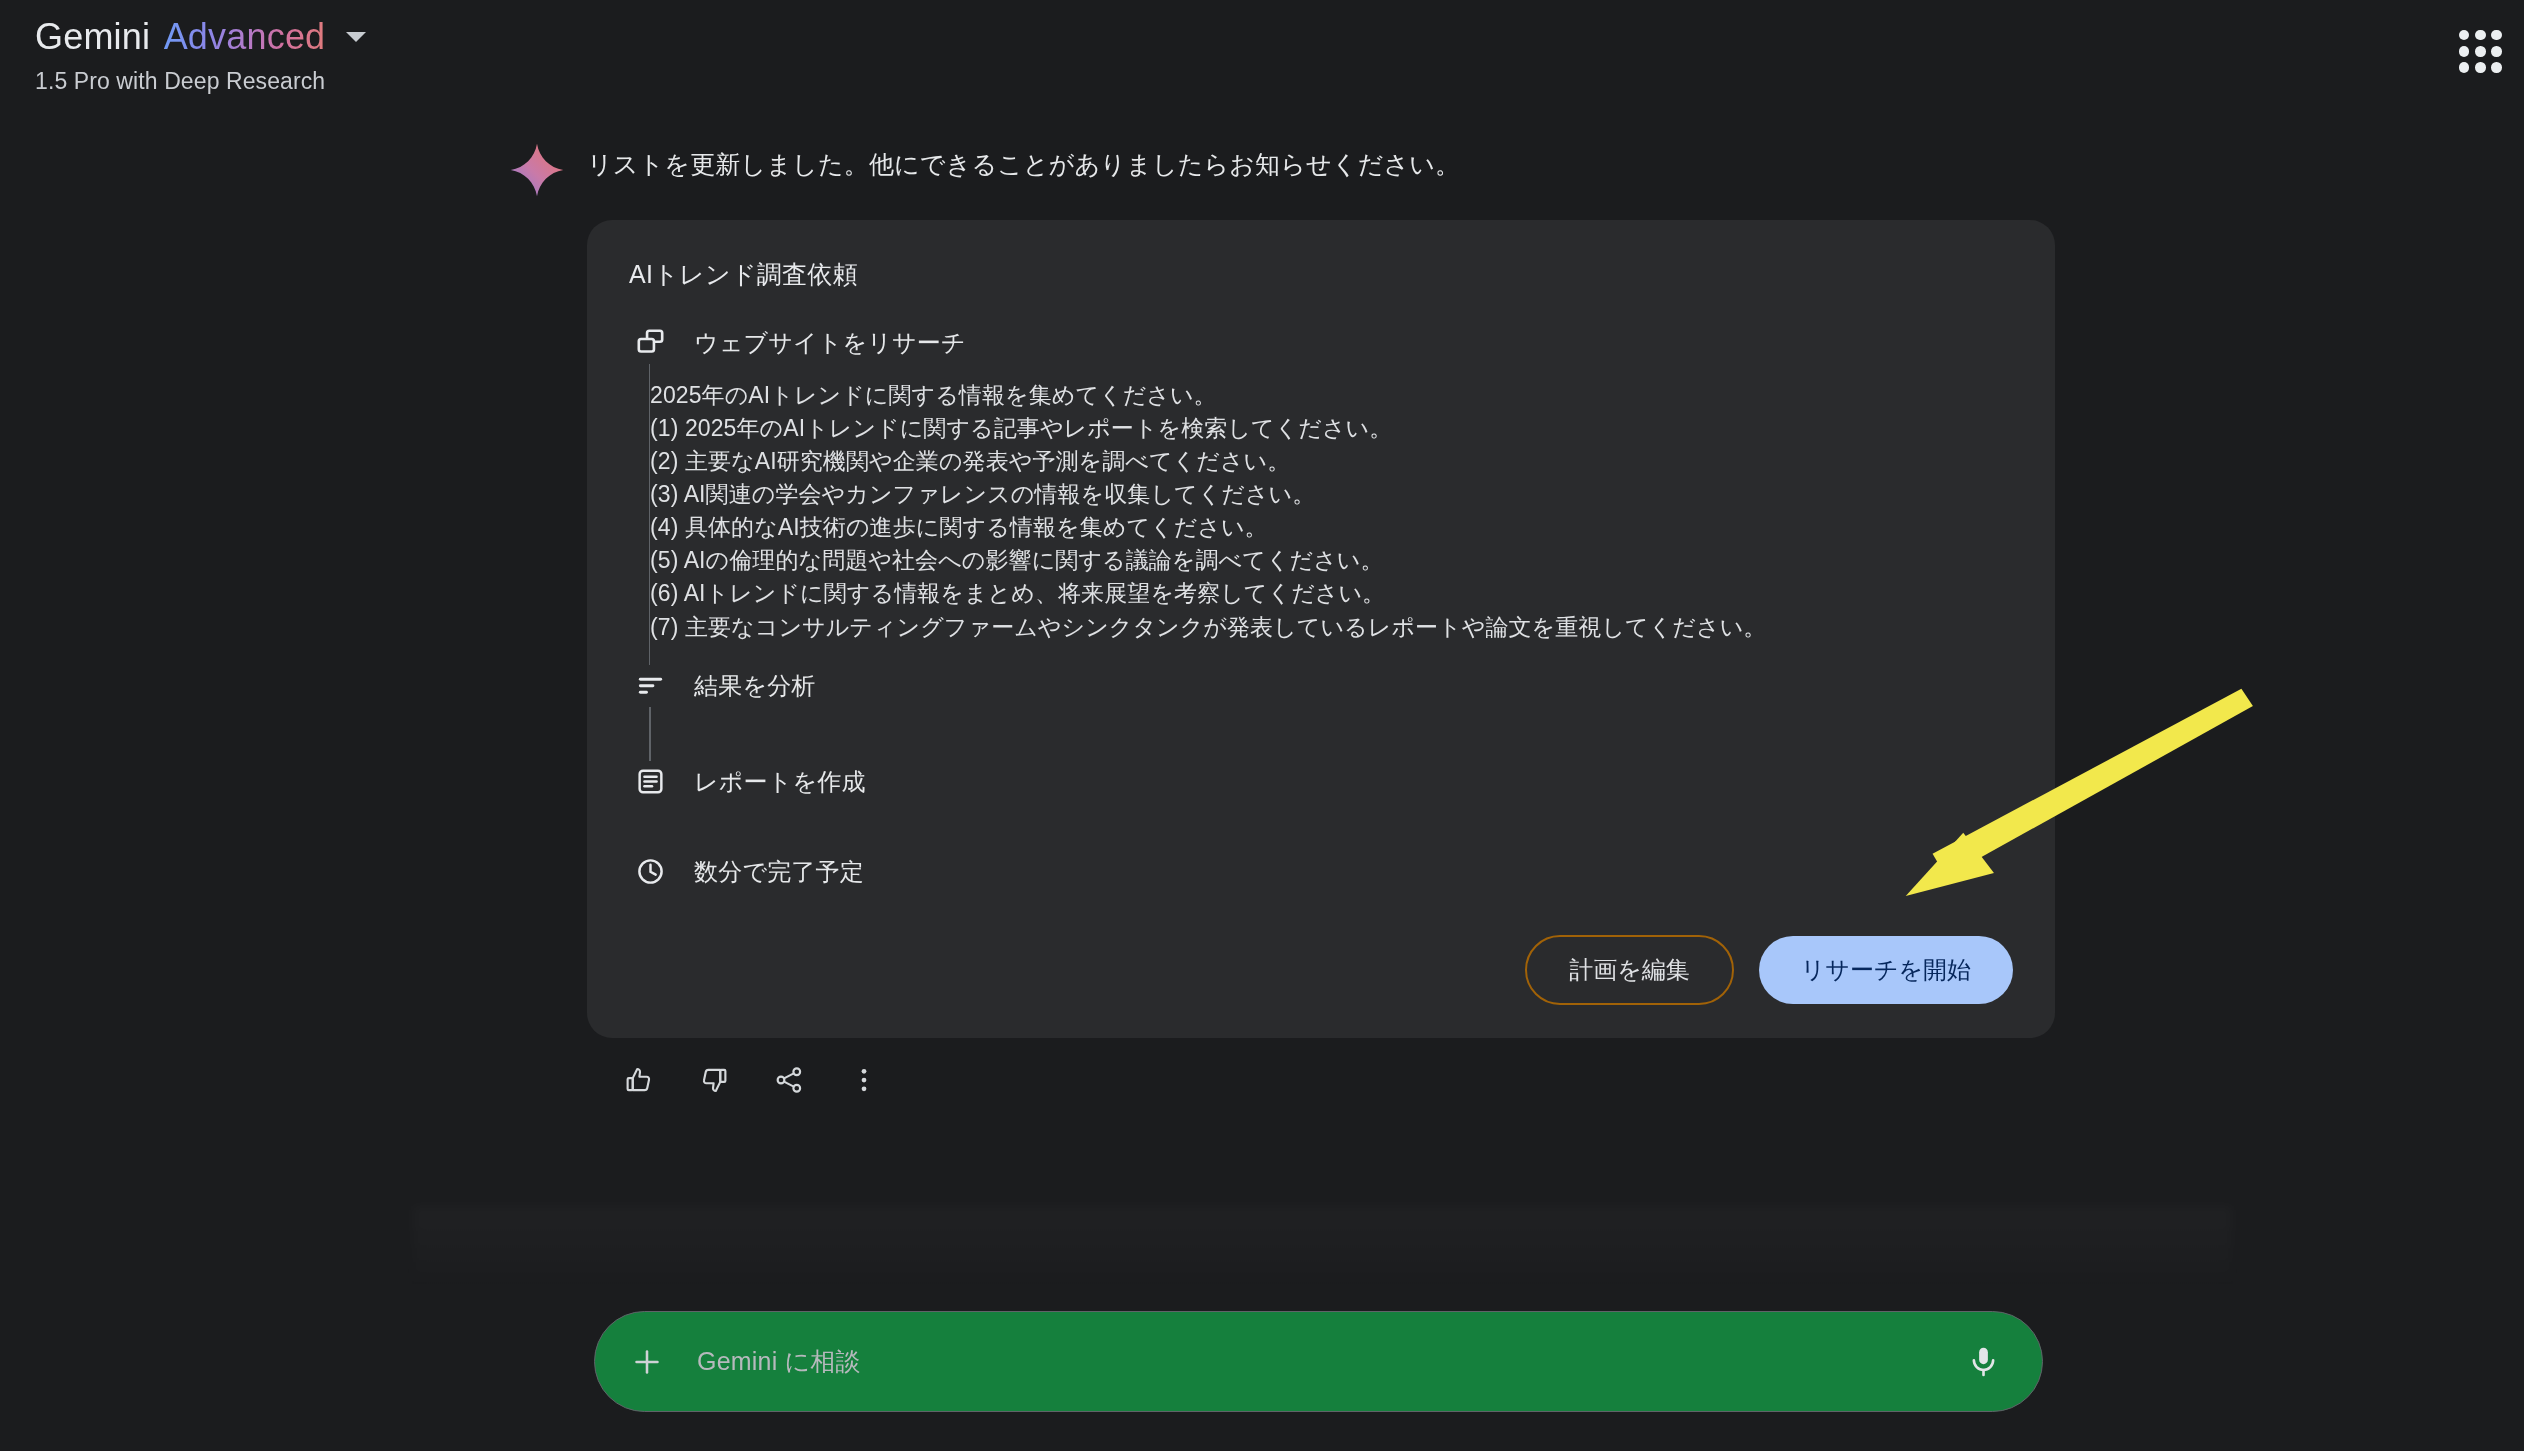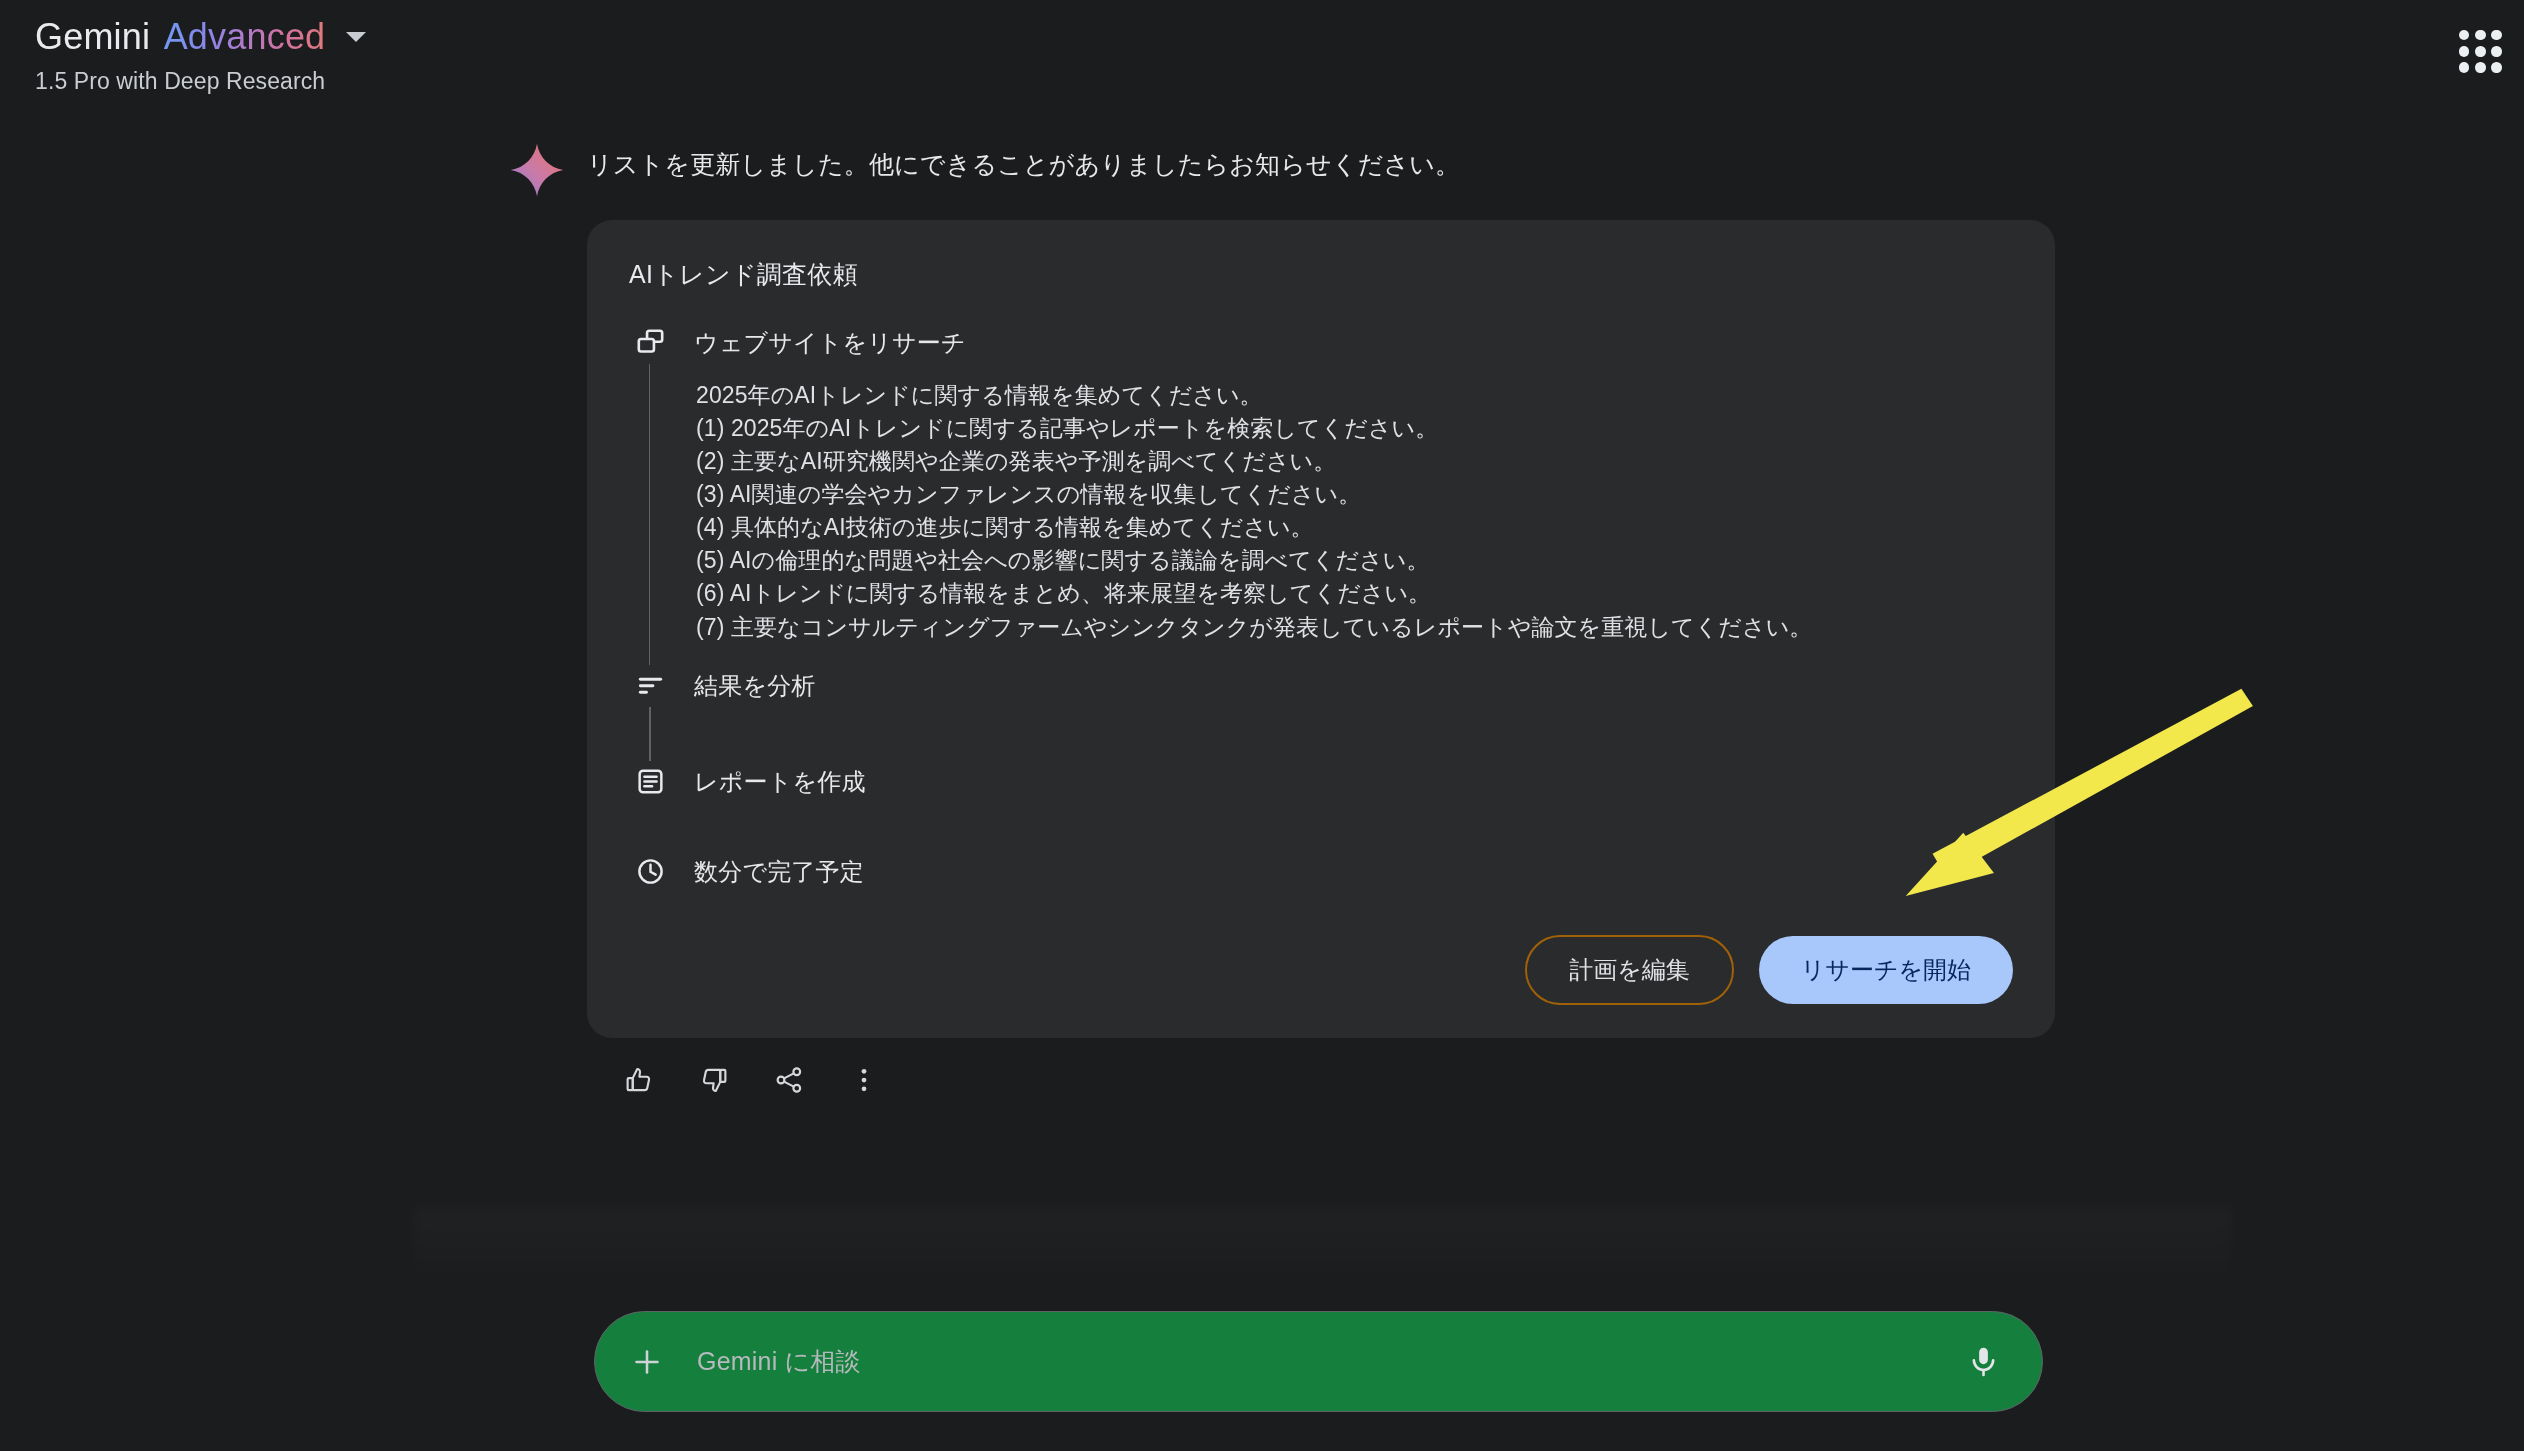--- a/index.html
+++ b/index.html
@@ -60,21 +60,21 @@
   .step-icon {
     width:42px; min-width:42px; height:42px;
     display:flex; align-items:center; justify-content:center;
     margin-right:23px;
   }
   .step-label { font-size:24px; color:#e6e8ea; line-height:42px; letter-spacing:0.2px; }
 
   #step-research { margin-top:31px; }
 
   #research-detail {
-    margin-left:20px; padding-left:46px;
+    margin-left:20px; 
     border-left:1.9px solid #5f6368;
     padding-top:15.3px; padding-bottom:21px;
   }
   #research-detail .detail-line {
     font-size:23px; color:#dfe1e4; line-height:1.44; letter-spacing:0.1px;
   }
   #research-detail .detail-line.wrap { max-width:1126px; }
 
   .connector { width:1.9px; background:#5f6368; margin-left:20px; }
   #connector-analyze-report { height:54px; }

